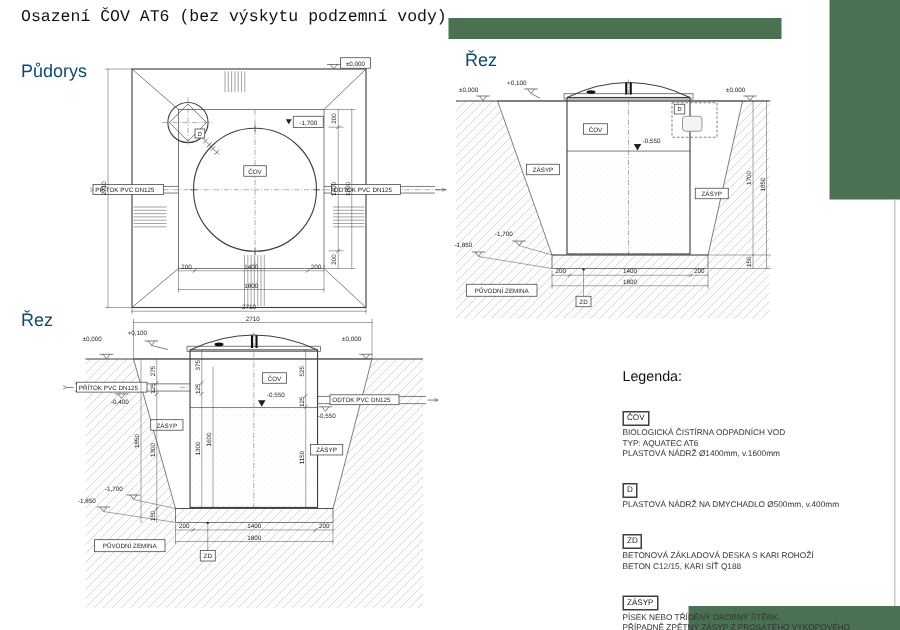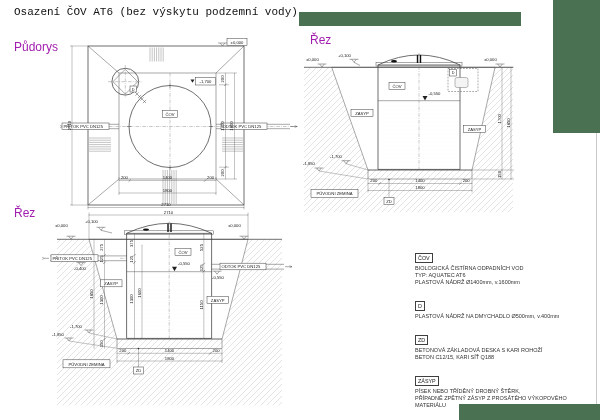--- a/index.html
+++ b/index.html
@@ -1,20 +1,20 @@
 <!DOCTYPE html>
 <html><head>
 <meta charset="utf-8">
 <style>
   html,body { margin:0; padding:0; }
   body { width:600px; height:420px; position:relative; background:#fff; overflow:hidden;
          font-family:"Liberation Sans", sans-serif; color:#1a1a1a; }
   .abs { position:absolute; }
   .title { left:14px; top:6px; font-size:11px; color:#111;font-family:Liberation Mono, monospace; }
-  .heading { font-size:12px; color:#a21caf; }
+  .heading { font-size:12px; color:#0c4a6e; }
   .green { background:#4a7152; }
   .vline { width:1px; background:#c9c9c9; }
 
   
   svg text { font-family:"Liberation Sans", sans-serif; fill:#222; }
   .t4  { font-size:4.2px; }
   .t38 { font-size:3.8px; }
   .lbox { fill:#ffffff; stroke:#3f3f3f; stroke-width:0.5; }
   .ln   { stroke:#3f3f3f; stroke-width:0.75; fill:none; }
   .lnt  { stroke:#3f3f3f; stroke-width:0.45; fill:none; }
@@ -448,20 +448,21 @@
     <line x1="209.1" y1="354.5" x2="211.5" y2="352.1" class="tkm"></line>
     <text class="t4" x="122.8" y="352.1" text-anchor="middle">200</text>
     <text class="t4" x="169.5" y="352.1" text-anchor="middle">1400</text>
     <text class="t4" x="216.1" y="352.1" text-anchor="middle">200</text>
     <line x1="117" y1="361" x2="222" y2="361" class="dim" marker-start="url(#tk)" marker-end="url(#tk)"></line>
     <text class="t4" x="169.5" y="359.8" text-anchor="middle">1800</text>
   </g>
 </svg>
 
 <div class="abs legend">
+  <div class="lhead">Legenda:</div>
 
   <div class="litem">
     <span class="lkey">ČOV</span>
     <div class="lline">BIOLOGICKÁ ČISTÍRNA ODPADNÍCH VOD</div>
     <div class="lline">TYP: AQUATEC AT6</div>
     <div class="lline">PLASTOVÁ NÁDRŽ Ø1400mm, v.1600mm</div>
   </div>
 
   <div class="litem">
     <span class="lkey">D</span>

